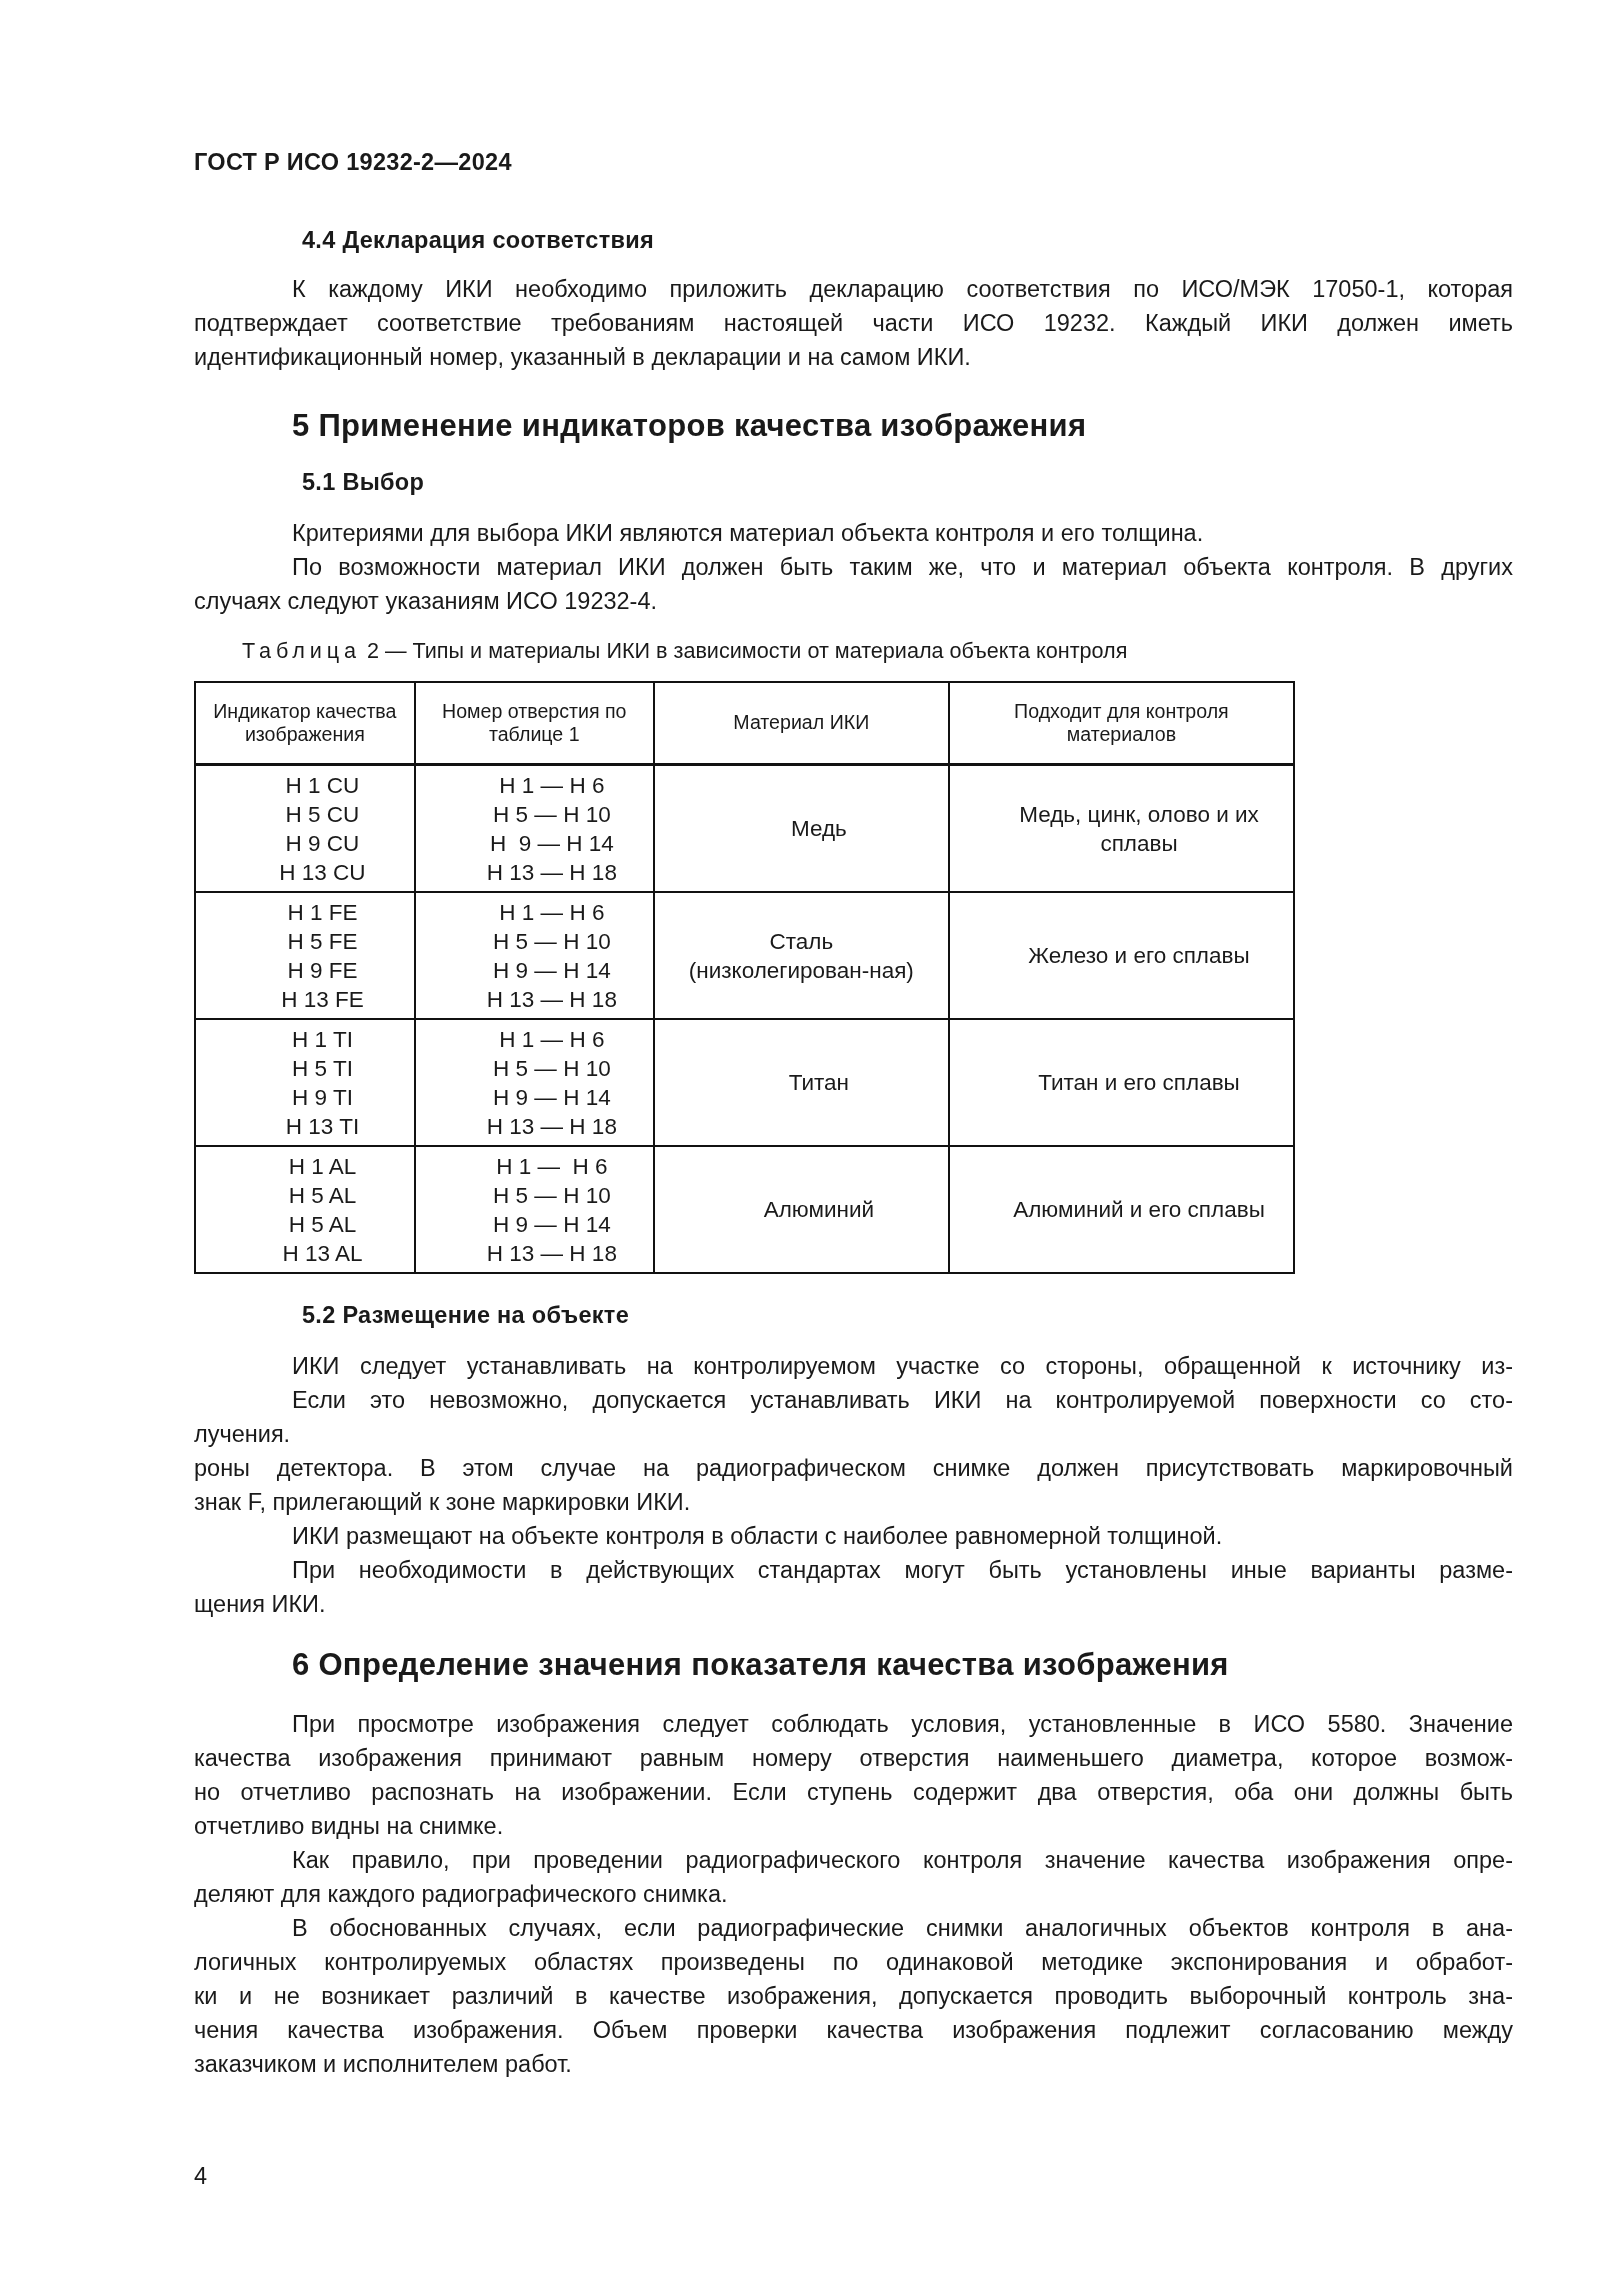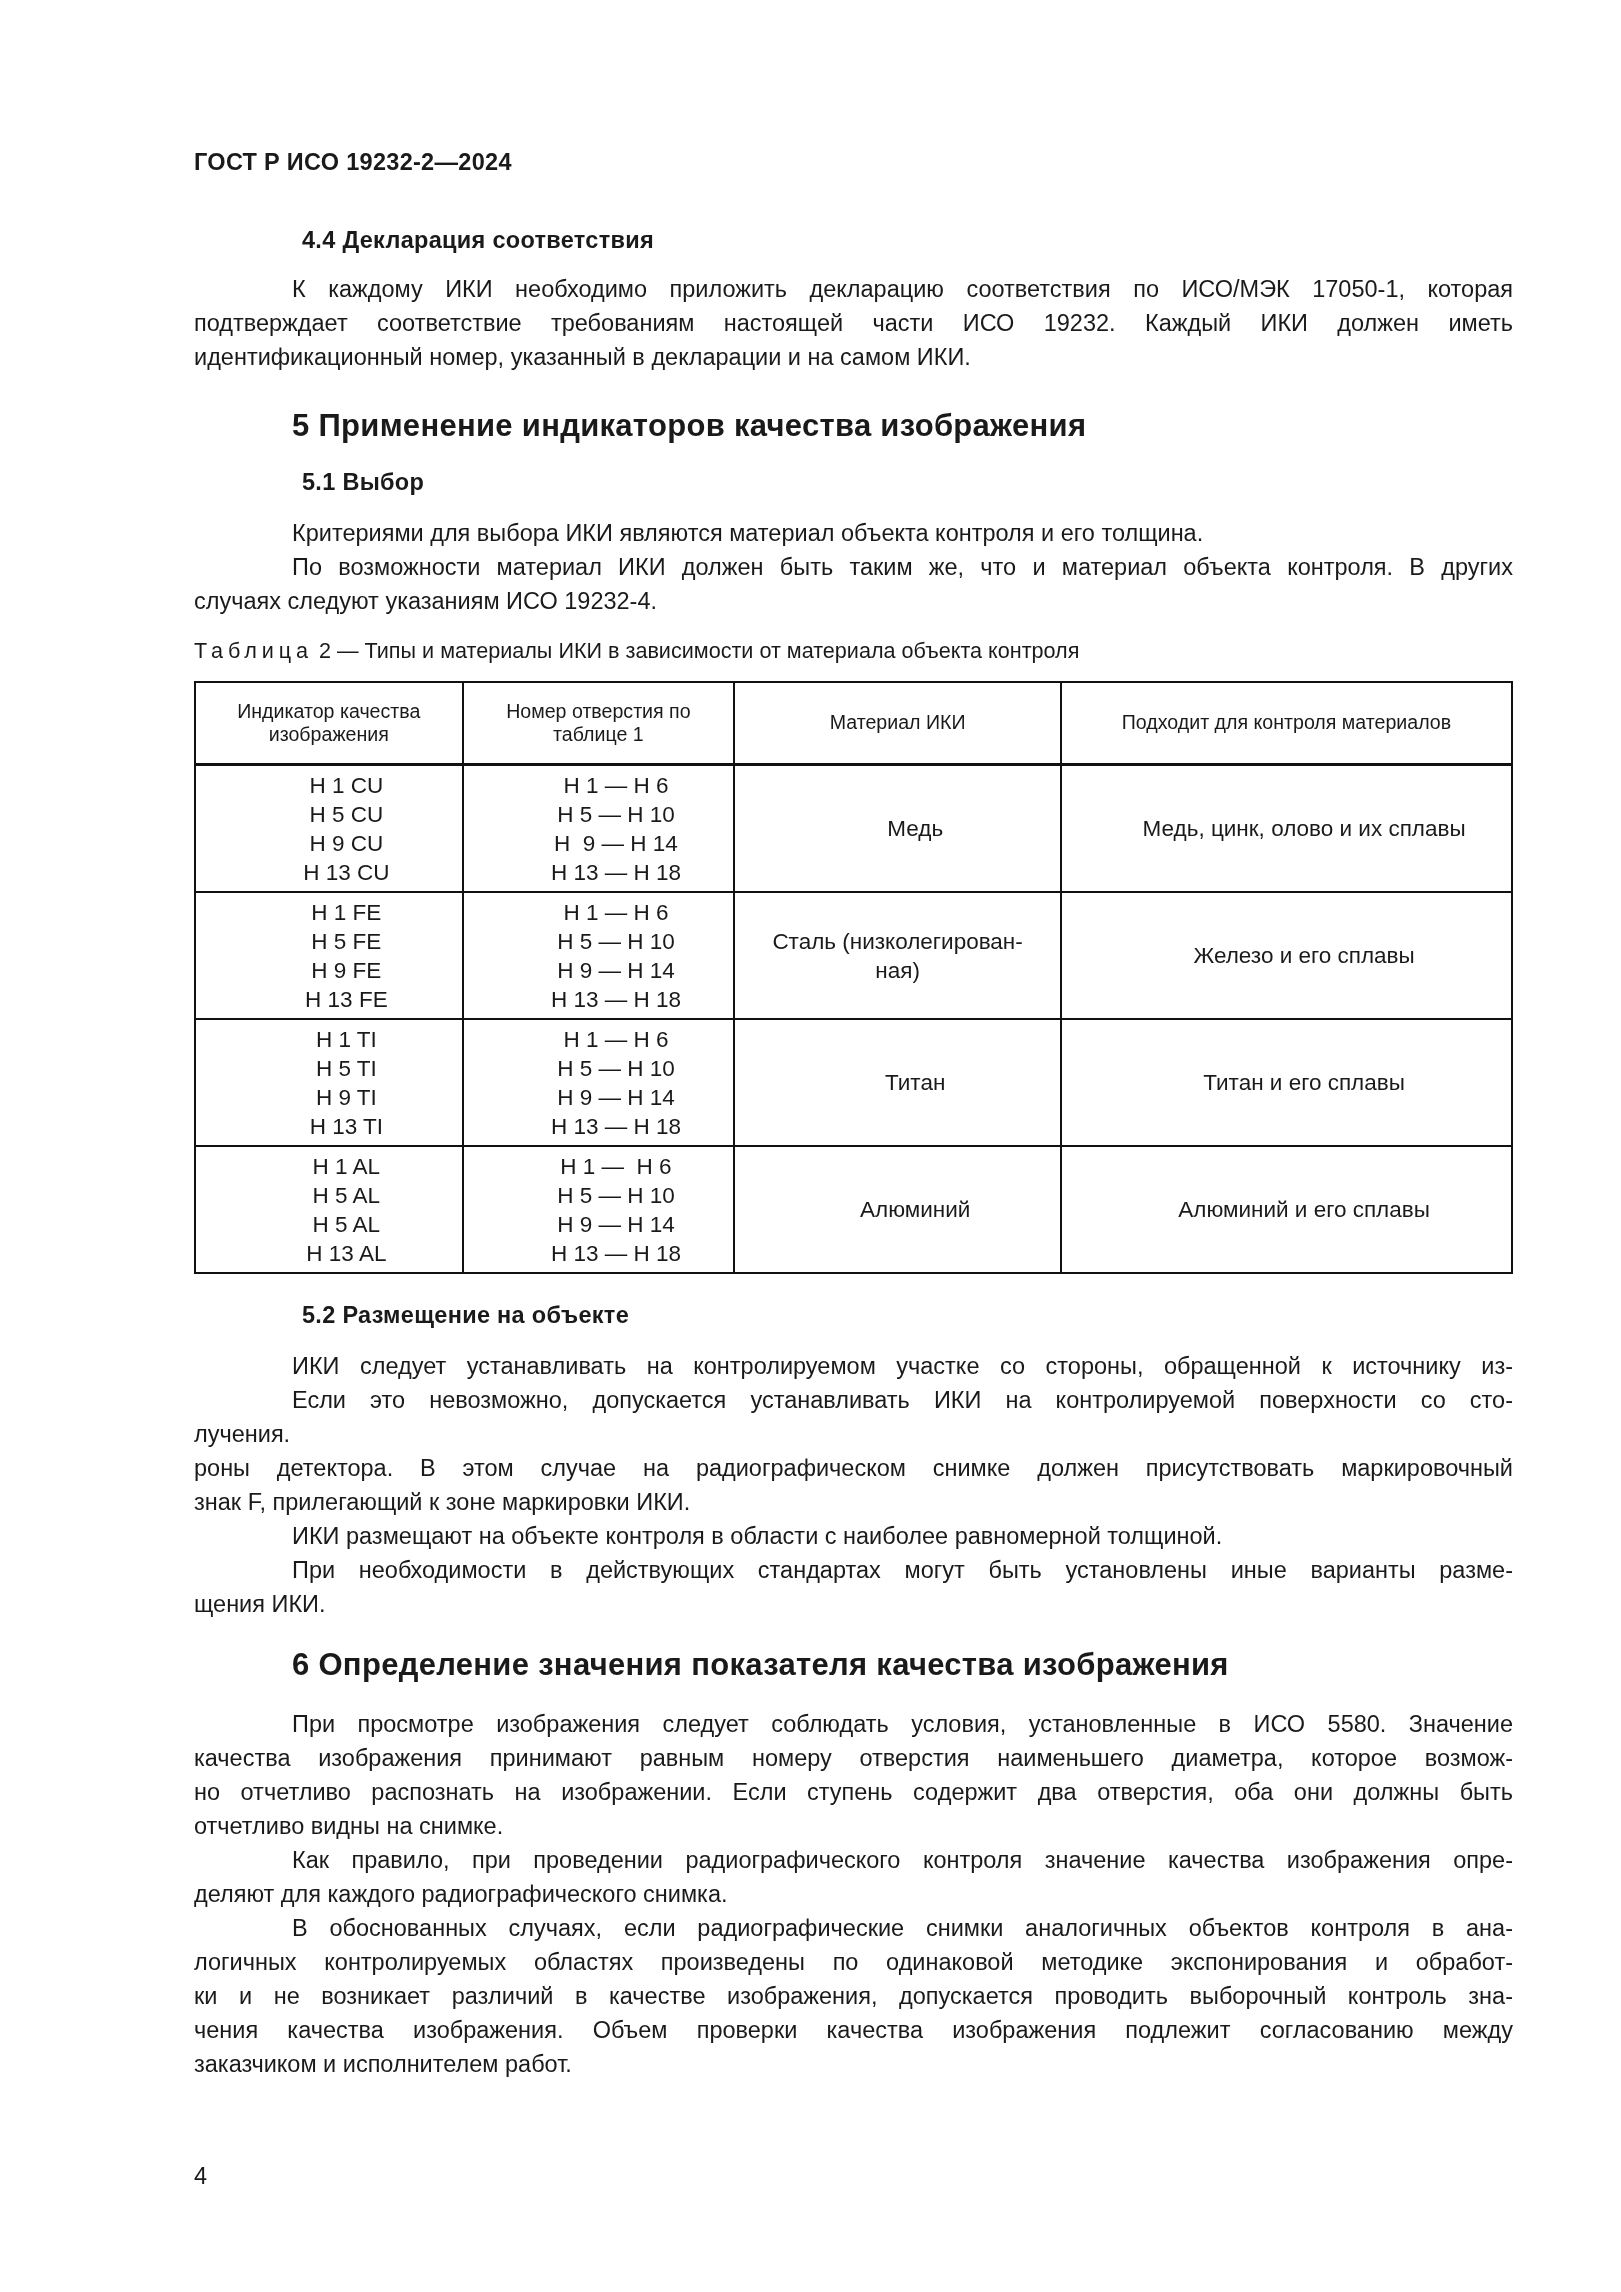--- a/index.html
+++ b/index.html
@@ -9,23 +9,23 @@
   }
   .page { position: absolute; left: 194px; width: 1319px; top: 0; }
   .running-head { position: absolute; top: 149px; left: 0; font-weight: bold; font-size: 23.5px; letter-spacing: 0.3px; }
   .h2 { position: absolute; left: 98px; font-weight: bold; font-size: 23.5px; letter-spacing: 0.3px; margin-left: 10px; }
   .h1 { position: absolute; left: 98px; font-weight: bold; font-size: 31px; letter-spacing: 0.3px; }
   .para { position: absolute; left: 0; width: 1319px; font-size: 23.5px; line-height: 34px; text-align: justify; text-align-last: left; }
   .para .ln { display: block; text-align: justify; text-align-last: justify; white-space: nowrap; }
   .para .ln.last { text-align-last: left; }
   .para .ln.indent { padding-left: 98px; }
   .caption { position: absolute; top: 638px; left: 0; font-size: 21.6px; }
-  .caption .spaced { letter-spacing: 4.9px; }
+  .caption .spaced { letter-spacing: 4.9px; margin-left: 48px; }
   table.t2 {
-    position: absolute; top: 681px; left: 0; width: 1319px;
+    position: absolute; top: 681px; left: 0; width: 1101px;
     border-collapse: collapse; font-size: 22.5px;
   }
   table.t2 td, table.t2 th { border: 2px solid #111; text-align: center; vertical-align: middle; padding: 0 7.8px; }
   table.t2 { border: 2.9px solid #111; }
   table.t2 th { font-weight: normal; font-size: 19.6px; height: 80px; line-height: 23.5px; }
   table.t2 tr.head th { border-bottom: 3.9px solid #111; }
   table.t2 tr.row td { height: 125px; line-height: 29px; padding-left: 43px; }
   table.t2 tr.row td .stack span { display: block; }
   table.t2 tr.sep td { border-top: 2.9px solid #111; }
   .page-num { position: absolute; top: 2163px; left: 0; font-size: 23.5px; }

